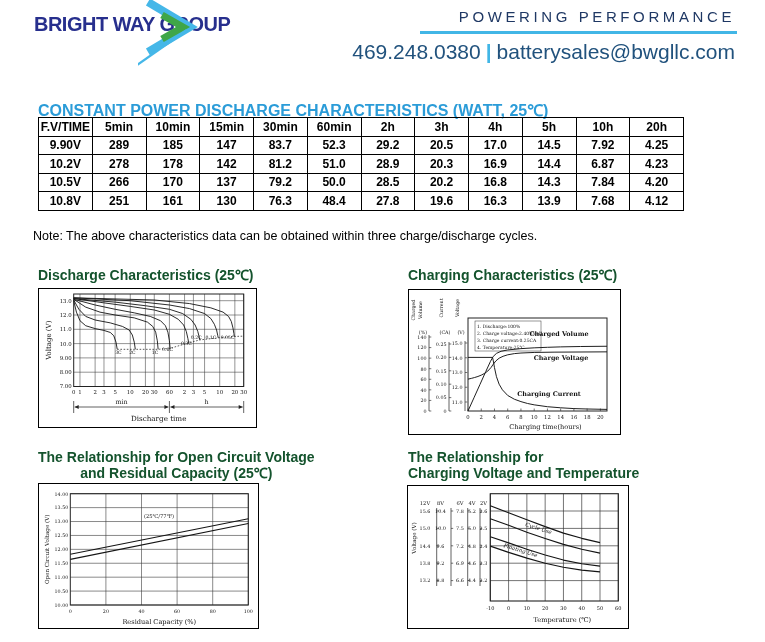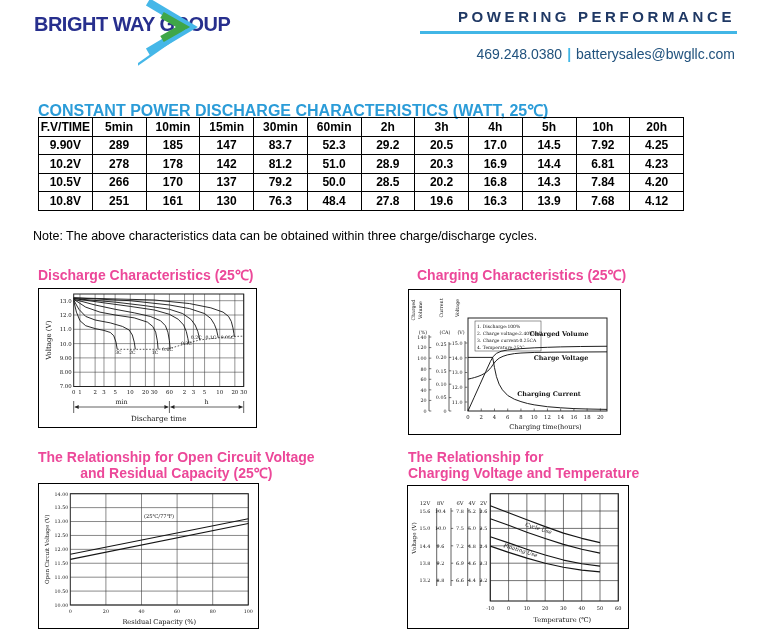--- a/index.html
+++ b/index.html
@@ -4,36 +4,36 @@
 <style>
   html,body{margin:0;padding:0;background:#ffffff;}
   body{width:765px;height:642px;position:relative;overflow:hidden;
        font-family:"Liberation Sans",sans-serif;color:#000;}
   .abs{position:absolute;}
 
   
   .logo-text{left:34px;top:12px;font-size:21px;font-weight:800;color:#272f8d;
              letter-spacing:-0.5px;transform:scaleX(0.95);transform-origin:left;}
   .logo-arrow{left:138px;top:0px;}
-  .tagline{right:30px;top:8px;font-size:15px;font-weight:700;color:#1f3864;letter-spacing:3.6px;}
+  .tagline{right:30px;top:8px;font-size:15px;font-weight:400;color:#1f3864;letter-spacing:3.6px;}
   .header-rule{left:420px;width:317px;top:31px;height:3px;background:#41b6e6;}
-  .contact{right:30px;top:46px;font-size:14px;color:#21527d;margin-left:36px;}
+  .contact{right:30px;top:40px;font-size:21px;color:#21527d;margin-left:36px;}
   .contact .sep{color:#41b6e6;padding:0 5px;font-weight:700;}
 
   
   .table-title{left:38px;top:99px;font-size:16px;font-weight:700;color:#2b9cd8;}
   table{position:absolute;left:38px;top:117px;width:646px;border-collapse:collapse;
         font-size:12px;font-weight:700;table-layout:fixed;}
   th,td{border:1px solid #000;text-align:center;padding:0;height:17.5px;font-weight:700;}
   .note{left:33px;top:229px;font-size:12.5px;}
 
   
-  .chart-title{color:#ec4899;font-size:14px;font-weight:700;line-height:1.12;}
+  .chart-title{color:#14532d;font-size:14px;font-weight:700;line-height:1.12;}
   .t1{left:38px;top:268px;}
-  .t2{left:408px;top:268px;margin-left:9px;}
+  .t2{left:408px;top:268px;}
   .t3{left:38px;top:450px;text-align:center;}
   .t4{left:408px;top:450px;}
   .chart-box{border:1.3px solid #000;background:#fff;}
   .boxA{left:38px;top:288px;width:217px;height:138px;text-decoration:underline;}
   .boxB{left:408px;top:289px;width:211px;height:144px;}
   .boxC{left:38px;top:483px;width:219px;height:144px;}
   .boxD{left:407px;top:485px;width:220px;height:142px;}
   svg{display:block;}
   svg text{font-family:"DejaVu Serif","Liberation Serif",serif;fill:#111;}
 </style>
@@ -91,21 +91,21 @@
           <td>10.2V</td>
           <td>278</td>
           <td>178</td>
           <td>142</td>
           <td>81.2</td>
           <td>51.0</td>
           <td>28.9</td>
           <td>20.3</td>
           <td>16.9</td>
           <td>14.4</td>
-          <td>6.81</td>
+          <td>6.87</td>
           <td>4.23</td>
         </tr>
         <tr>
           <td>10.5V</td>
           <td>266</td>
           <td>170</td>
           <td>137</td>
           <td>79.2</td>
           <td>50.0</td>
           <td>28.5</td>

